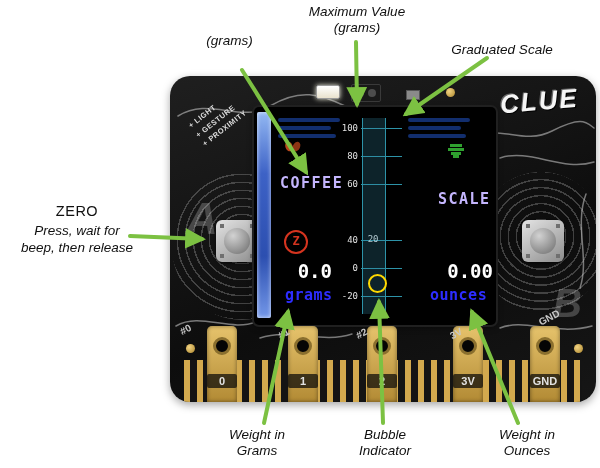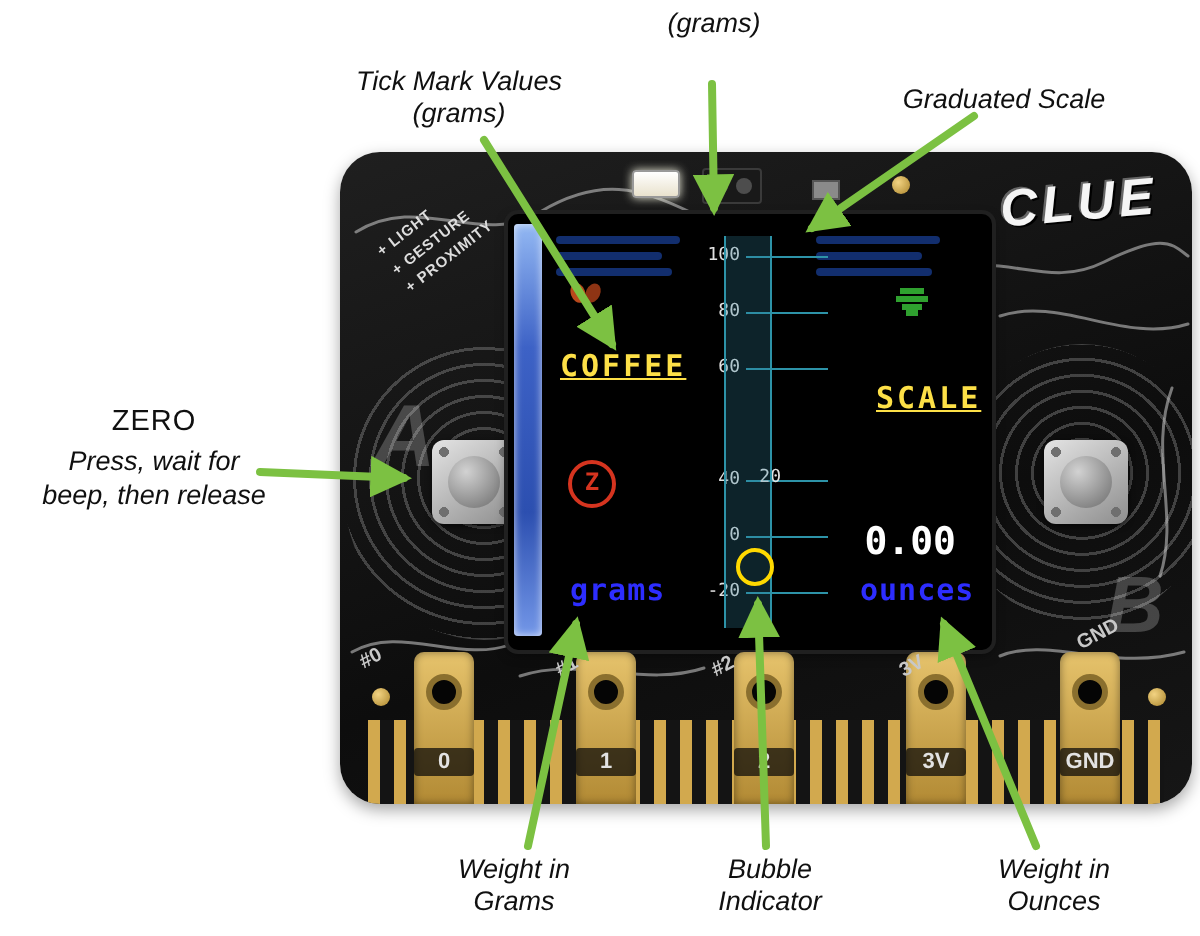--- a/index.html
+++ b/index.html
@@ -76,36 +76,36 @@
   .waves{position:absolute;width:62px;height:26px;opacity:.9;}
   .waves-left{left:6px;top:8px;}
   .waves-right{left:136px;top:8px;}
   .waves i{display:block;height:4px;border-radius:2px;background:#14337a;margin-bottom:4px;width:100%;}
   .waves i:nth-child(2){width:86%;}
   .waves i:nth-child(3){width:93%;}
 
   .coffee-icon{position:absolute;left:12px;top:30px;}
   .sprite-icon{position:absolute;left:176px;top:34px;}
 
-  .screen-title{position:absolute;color:#fde047;font-size:15px;font-weight:bold;letter-spacing:1.5px;text-decoration:underline;}
+  .screen-title{position:absolute;color:#c4b5fd;font-size:15px;font-weight:bold;letter-spacing:1.5px;}
   .title-left{left:8px;top:64px;}
   .title-right{left:166px;top:80px;}
 
   .z-badge{position:absolute;left:12px;top:120px;width:20px;height:20px;border:2px solid #d5341f;border-radius:50%;
         color:#d5341f;font-size:12px;font-weight:bold;text-align:center;line-height:19px;}
 
   .value{position:absolute;color:#fff;font-size:19px;font-weight:bold;text-align:right;}
   .grams-value{left:8px;top:150px;width:52px;}
-  .ounces-value{left:150px;top:150px;width:56px;}
+  .ounces-value{left:165px;top:150px;width:56px;}
   .unit{position:absolute;color:#2d2dff;font-size:15px;font-weight:bold;letter-spacing:.5px;}
   .grams-unit{left:13px;top:176px;}
   .ounces-unit{left:158px;top:176px;}
 
   .ticks{position:absolute;left:62px;top:12px;width:68px;height:196px;}
-  .tick-row{position:absolute;left:12px;width:100%;height:12px;display:flex;align-items:center;}
+  .tick-row{position:absolute;left:0;width:100%;height:12px;display:flex;align-items:center;}
   .tick-row:nth-child(1){top:0;}   .tick-row:nth-child(2){top:28px;}
   .tick-row:nth-child(3){top:56px;}.tick-row:nth-child(4){top:84px;margin-top:28px;}
   .tick-row:nth-child(5){top:112px;flex-direction:column;}.tick-row:nth-child(6){top:140px;}
   .tick-row:nth-child(7){top:168px;}
   .tick-row .num{width:24px;text-align:right;font-size:9px;color:#e2e2e2;padding-right:3px;}
   .tick-row .line{flex:1;height:1px;background:#2d93a8;}
   .scale-strip{position:absolute;left:90px;top:8px;width:22px;height:196px;
         background:rgba(45,125,150,.28);border-left:1px solid #2d93a8;border-right:1px solid #2d93a8;}
   .bubble{position:absolute;left:96px;top:164px;width:15px;height:15px;border:2px solid #ffd900;border-radius:50%;}
 
@@ -177,20 +177,21 @@
             <i></i>
           </div>
 
         <svg class="coffee-icon" width="18" height="13" viewBox="0 0 18 13">
           <ellipse cx="5" cy="6.5" rx="3.6" ry="5" fill="#b9481c" transform="rotate(-20 5 6.5)"></ellipse>
           <ellipse cx="12.5" cy="6.5" rx="3.6" ry="5" fill="#8e3414" transform="rotate(25 12.5 6.5)"></ellipse>
         </svg>
 
         <div class="screen-title title-left">COFFEE</div>
         <div class="z-badge">Z</div>
+        <div class="value grams-value">0.0</div>
         <div class="unit grams-unit">grams</div>
 
         <div class="ticks">
           <div class="tick-row">
             <span class="num">100</span>
             <div class="line"></div>
           </div>
           <div class="tick-row">
             <span class="num">80</span>
             <div class="line"></div>
@@ -264,25 +265,25 @@
     <line class="ar" x1="356" y1="42" x2="357" y2="104"></line>
     <line class="ar" x1="242" y1="70" x2="306" y2="172"></line>
     <line class="ar" x1="487" y1="58" x2="406" y2="114"></line>
     <line class="ar" x1="130" y1="236" x2="202" y2="239"></line>
     <line class="ar" x1="264" y1="423" x2="288" y2="312"></line>
     <line class="ar" x1="383" y1="423" x2="379" y2="302"></line>
     <line class="ar" x1="518" y1="423" x2="472" y2="312"></line>
   </svg>
 
   <div class="ann ann-max">
+    <div>Maximum Value</div>
     <div>(grams)</div>
   </div>
 
   <div class="ann ann-tick">
-    <div>Tick Mark Values</div>
     <div>(grams)</div>
   </div>
 
   <div class="ann ann-grad">
     <div>Graduated Scale</div>
   </div>
 
   <div class="ann ann-zero">
     <div class="zero-title">ZERO</div>
     <div>Press, wait for</div>

